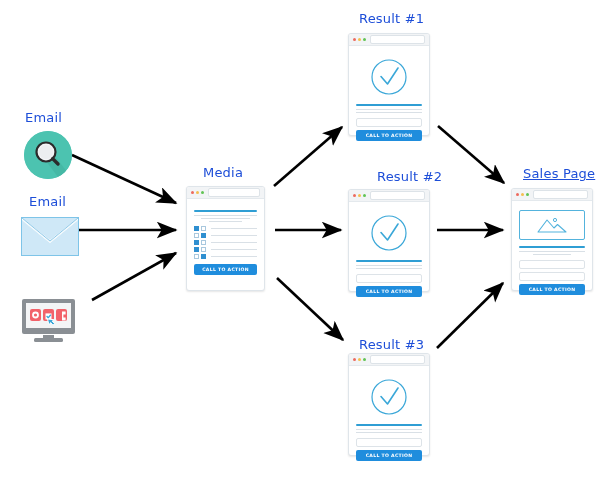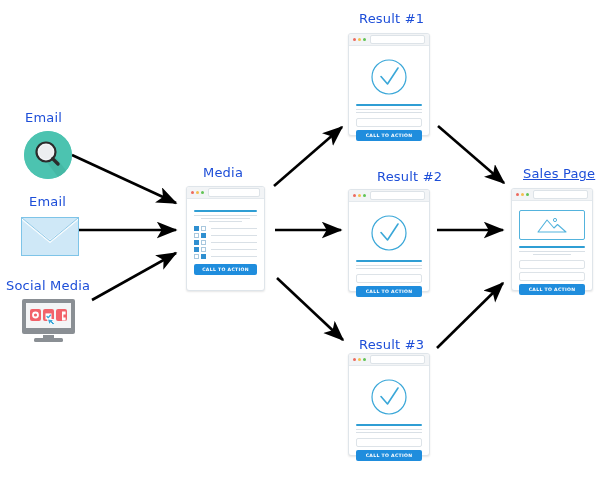--- a/index.html
+++ b/index.html
@@ -107,21 +107,20 @@
   <div class="lbl" style="left:29px;top:194px;">Email</div>
   <div class="envelope" style="left:21px;top:217px;width:56px;height:37px;">
     <svg width="56" height="37" viewBox="0 0 56 37" style="display:block">
       <rect x="0" y="0" width="56" height="37" fill="#cfe8f7"></rect>
       <path d="M0 0 L28 22 L56 0 L56 2 L28 25 L0 2 z" fill="#ffffff"></path>
       <path d="M1 1 L28 22 L55 1 L55 3 L28 25 L1 3 z" fill="#f4fafd"></path>
       <path d="M0 0 L28 23 L56 0" fill="none" stroke="#8fc9e8" stroke-width="1"></path>
     </svg>
   </div>
 
-  <div class="lbl" style="left:6px;top:278px;">Social Media</div>
   <div class="monitor" style="left:21px;top:299px;">
     <svg width="55" height="44" viewBox="0 0 55 44">
       <rect x="1" y="0" width="53" height="35" rx="2" fill="#8a8f94"></rect>
       <rect x="5" y="4" width="45" height="25" fill="#f4f5f6"></rect>
       <rect x="22" y="36" width="11" height="4" fill="#8a8f94"></rect>
       <rect x="13" y="39" width="29" height="4" rx="1.5" fill="#8a8f94"></rect>
       <rect x="9" y="10" width="11" height="12" rx="2" fill="#f2626a"></rect>
       <rect x="22" y="10" width="11" height="12" rx="2" fill="#f2626a"></rect>
       <rect x="35" y="10" width="11" height="12" rx="2" fill="#f2626a"></rect>
       <circle cx="14.5" cy="16" r="3.4" fill="#ffffff"></circle>

